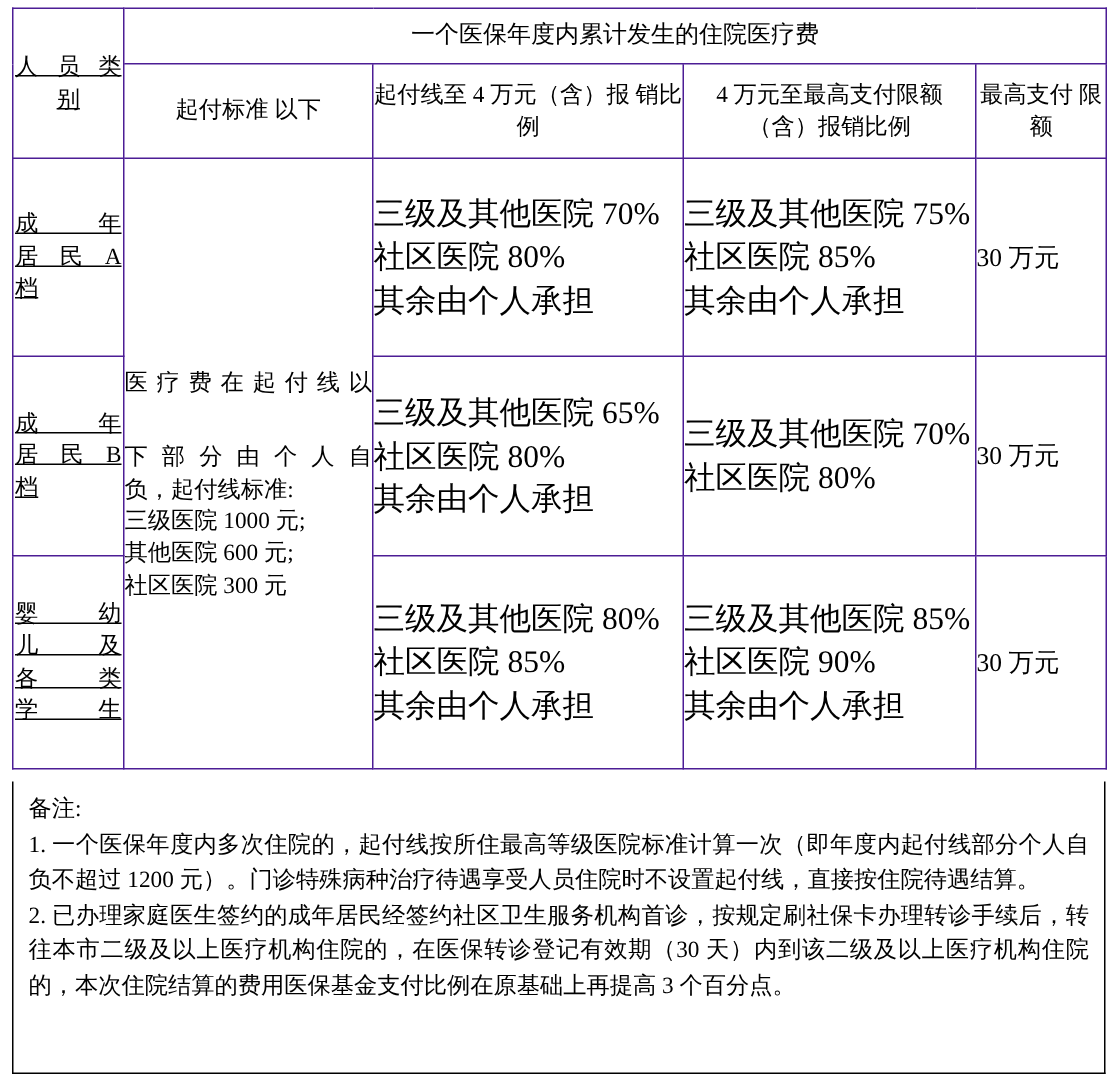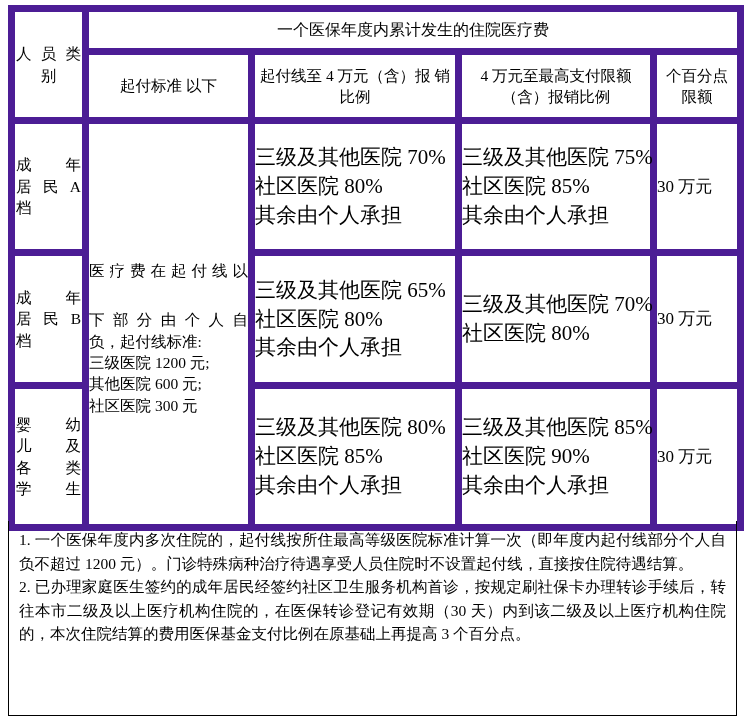--- a/index.html
+++ b/index.html
@@ -24,21 +24,21 @@
   
   table.ins-table {
     position: absolute;
     left: 8px;
     top: 5px;
     width: 729px;
     border-collapse: collapse;
     table-layout: fixed;
   }
   table.ins-table td {
-    border: 7px solid #4c1d95;
+    border: 1px solid #4c1d95;
     vertical-align: middle;
     padding: 0;
     line-height: 1.38;
   }
 
   
   col.c-cat   { width: 74px; }
   col.c-ded   { width: 166px; }
   col.c-r1    { width: 207px; }
   col.c-r2    { width: 195px; }
@@ -68,20 +68,21 @@
   }
   .cat-stack {
     display: block;
   }
   .cat-line {
     display: block;
     text-align: justify;
     text-align-last: justify;
     white-space: nowrap;
     padding: 0 1px;
+    text-decoration: underline;
   }
   .cat-line.nojust {
     text-align: left;
     text-align-last: left;
   }
   .cat-head {
     font-size: 15.5px;
   }
   .cat-head .cat-line:first-child {
     text-align: justify;
@@ -182,38 +183,38 @@
         </td>
         <td class="th-center th-sub">
           <span class="l">起付线至 4 万元（含）报</span>
           <span class="l">销比例</span>
         </td>
         <td class="th-center th-sub">
           <span class="l">4 万元至最高支付限额</span>
           <span class="l">（含）报销比例</span>
         </td>
         <td class="th-center th-sub">
-          <span class="l">个百分点</span>
+          <span class="l">最高支付</span>
           <span class="l">限额</span>
         </td>
       </tr>
 
       <tr style="height:132px;">
         <td class="cat-cell">
           <span class="cat-stack">
             <span class="cat-line">成　年</span>
             <span class="cat-line">居 民 A</span>
             <span class="cat-line nojust">档</span>
           </span>
         </td>
         <td rowspan="3" class="ded-cell">
           <span class="l just">医疗费在起付线以</span>
           <span class="l just">下部分由个人自</span>
           <span class="l">负，起付线标准:</span>
-          <span class="l">三级医院 1200 元;</span>
+          <span class="l">三级医院 1000 元;</span>
           <span class="l">其他医院 600 元;</span>
           <span class="l">社区医院 300 元</span>
         </td>
         <td class="reimb-cell">
           <span class="l">三级及其他医院 70%</span>
           <span class="l">社区医院 80%</span>
           <span class="l">其余由个人承担</span>
         </td>
         <td class="reimb-cell">
           <span class="l">三级及其他医院 75%</span>
@@ -261,17 +262,18 @@
           <span class="l">三级及其他医院 85%</span>
           <span class="l">社区医院 90%</span>
           <span class="l">其余由个人承担</span>
         </td>
         <td class="max-cell">30 万元</td>
       </tr>
     </tbody>
   </table>
 
   <div class="notes">
+    <span class="note-head">备注:</span>
     <span class="note-item">1. 一个医保年度内多次住院的，起付线按所住最高等级医院标准计算一次（即年度内起付线部分个人自负不超过 1200 元）。门诊特殊病种治疗待遇享受人员住院时不设置起付线，直接按住院待遇结算。</span>
     <span class="note-item">2. 已办理家庭医生签约的成年居民经签约社区卫生服务机构首诊，按规定刷社保卡办理转诊手续后，转往本市二级及以上医疗机构住院的，在医保转诊登记有效期（30 天）内到该二级及以上医疗机构住院的，本次住院结算的费用医保基金支付比例在原基础上再提高 3 个百分点。</span>
   </div>
 
 </div>
 
 </body></html>

